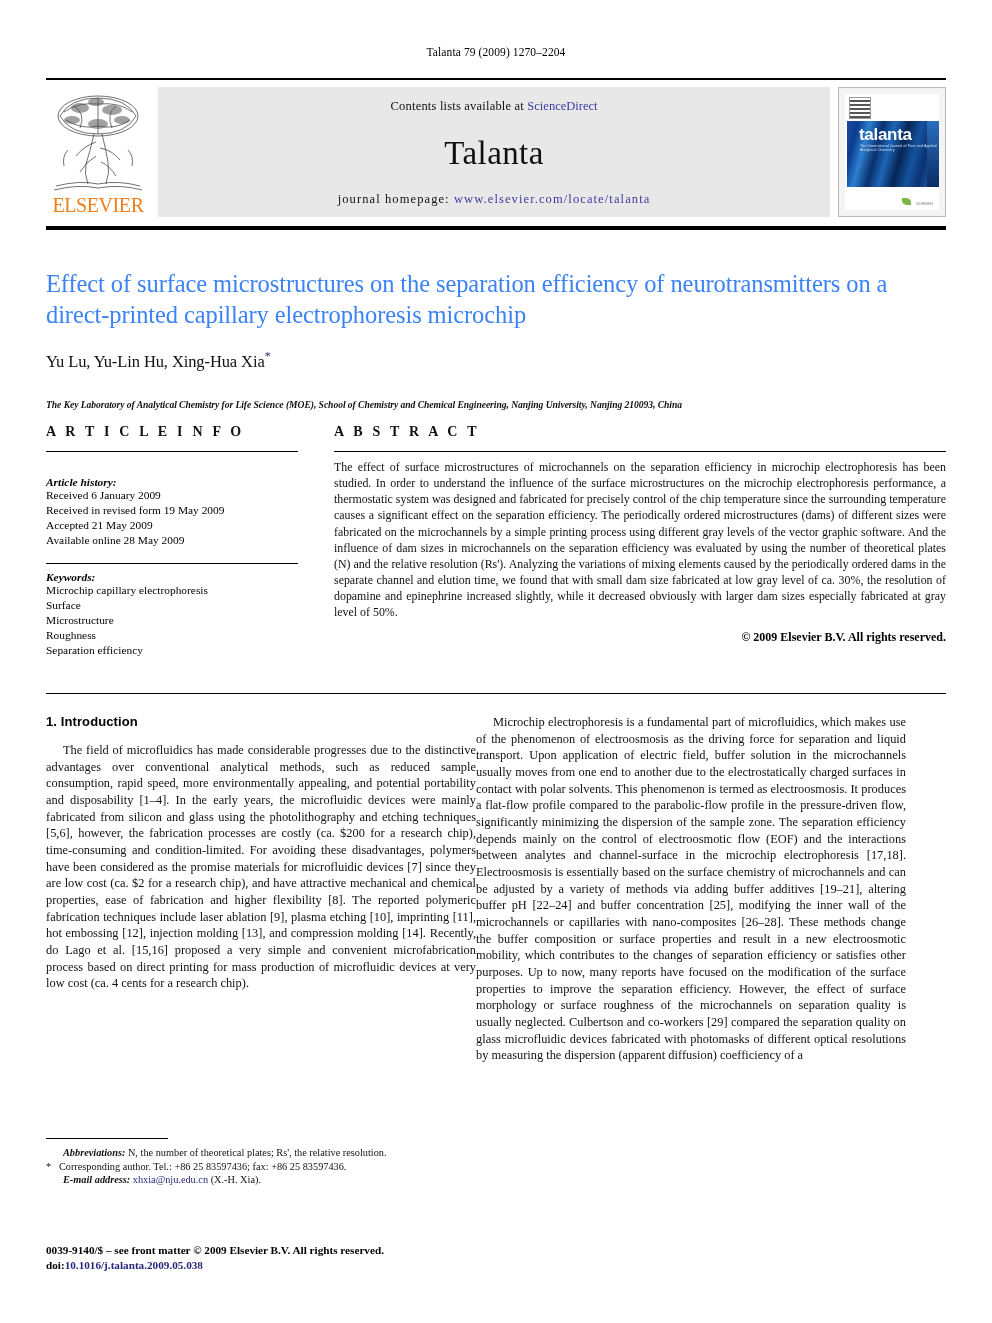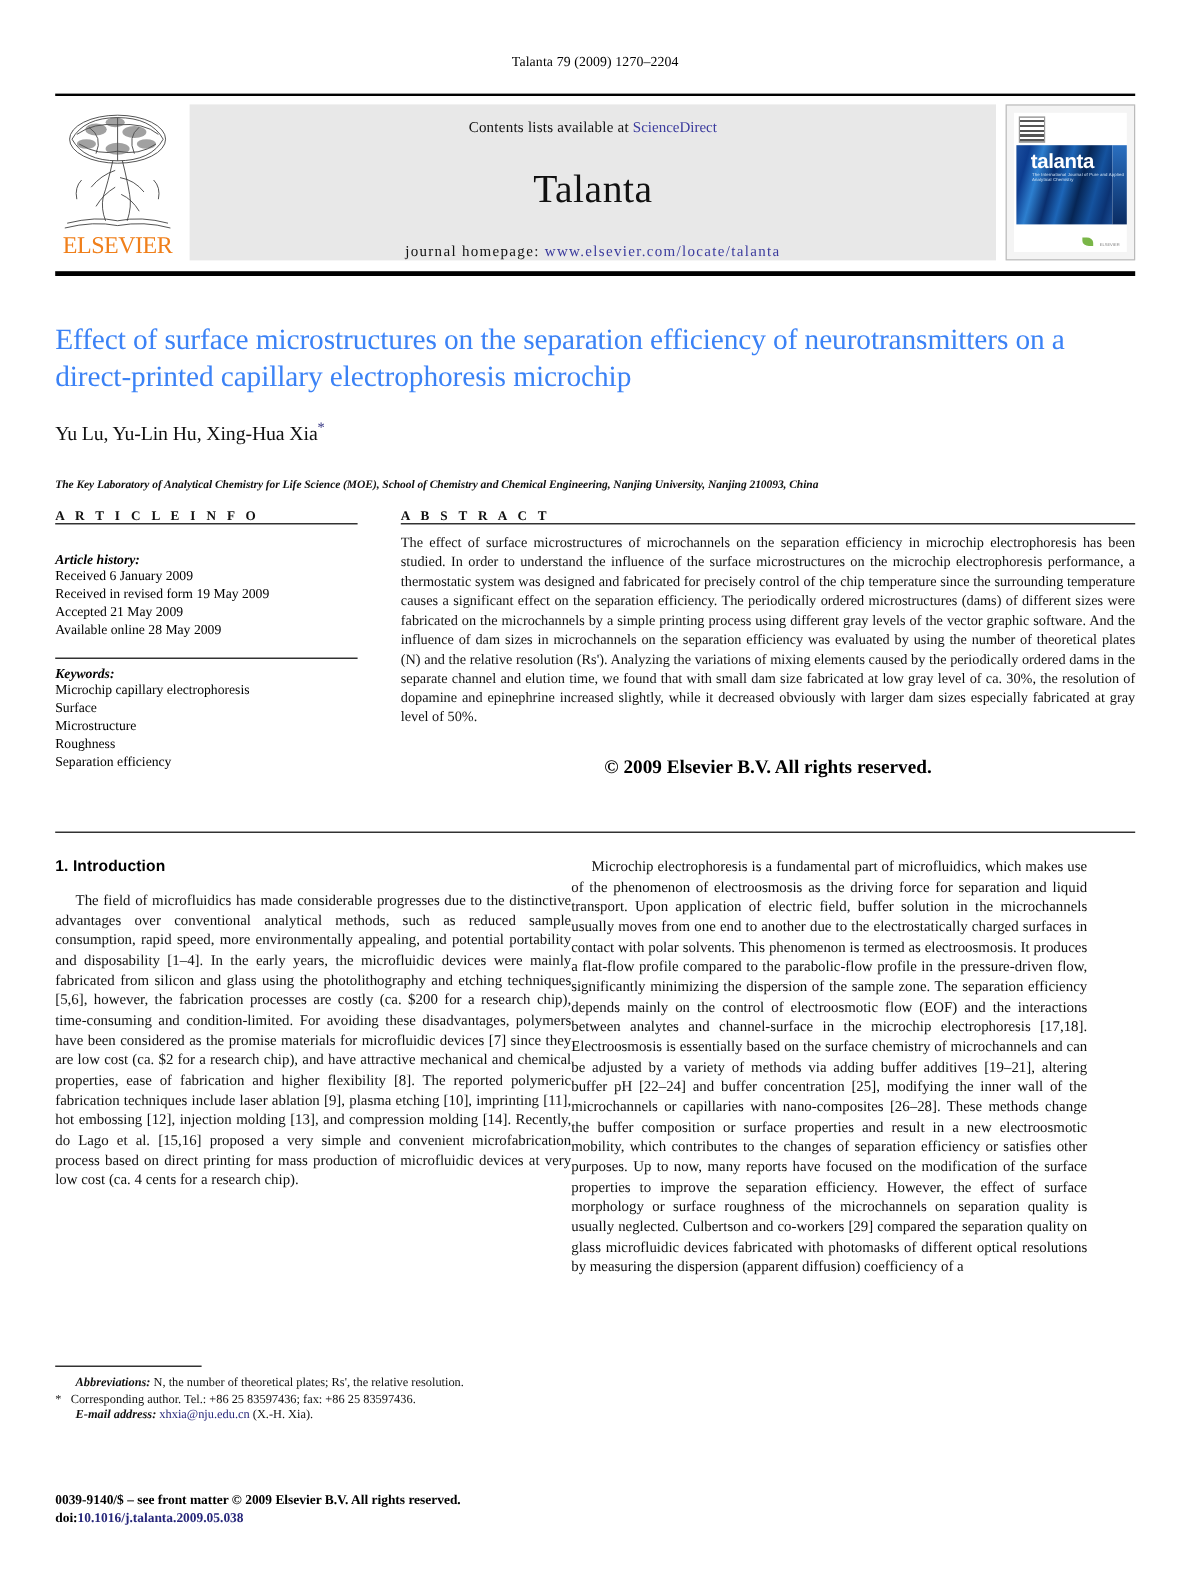--- a/index.html
+++ b/index.html
@@ -69,21 +69,21 @@
   }
   .journal-band {
     flex: 1 1 auto;
     background: #e8e8e8;
     margin-left: 8px;
     margin-right: 8px;
     display: flex;
     flex-direction: column;
     justify-content: space-between;
     align-items: center;
-    padding: 12px 0 0 0;
+    padding: 12px 0 10px 0;
     box-sizing: border-box;
   }
   .contents-line {
     font-size: 12.5px;
     letter-spacing: 0.2px;
     color: #111;
   }
   .sciencedirect {
     color: #3b3b9e;
     letter-spacing: 0px;
@@ -195,39 +195,40 @@
     top: 424px;
     left: 46px;
     width: 900px;
     display: flex;
   }
   .col-info { width: 252px; flex: 0 0 252px; }
   .col-abs  { width: 612px; flex: 0 0 612px; margin-left: 36px; }
   .sec-head {
     font-family: "Liberation Serif", serif;
     font-weight: bold;
-    font-size: 11px;
+    font-size: 14px;
     letter-spacing: 3.2px;
     color: #111;
+    margin-bottom: 11px;
   }
   .hr-thin { border-top: 1.4px solid #000; margin: 0 0 7px 0; }
   .hist-label { font-style: italic; font-weight: bold; font-size: 11.4px; margin-top: 24px; }
   .hist-line, .kw-line { font-size: 11.4px; line-height: 1.33; }
   .gap-block { height: 14px; }
   .kw-label { font-style: italic; font-weight: bold; font-size: 11.4px; }
   .abs-text {
     font-size: 11.9px;
     line-height: 1.355;
     text-align: justify;
     color: #111;
   }
   .abs-copy {
-    margin-top: 26px;
-    text-align: center;
-    font-size: 16px;
+    margin-top: 10px;
+    text-align: right;
+    font-size: 12px;
     font-weight: bold;
   }
 
   
   .body-rule {
     position: absolute;
     top: 693px;
     left: 46px;
     width: 900px;
     border-top: 1.2px solid #000;

